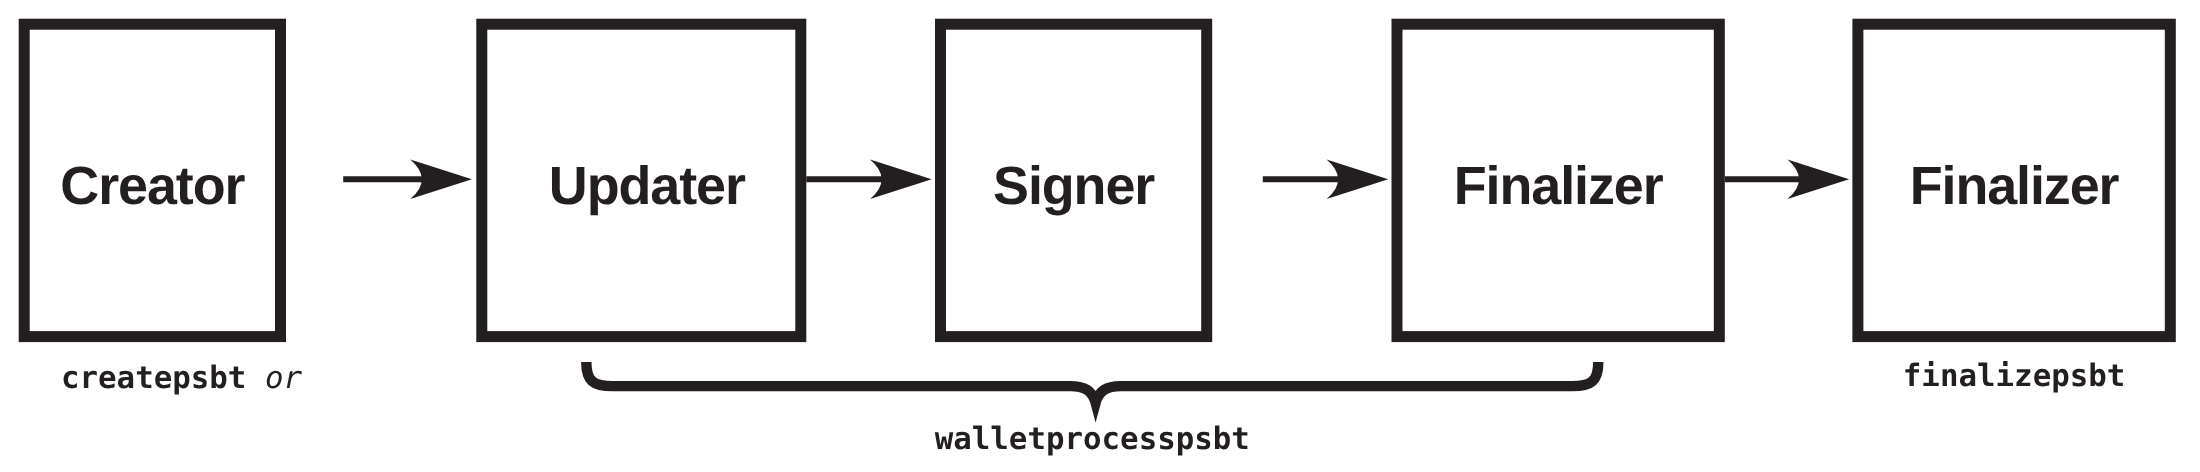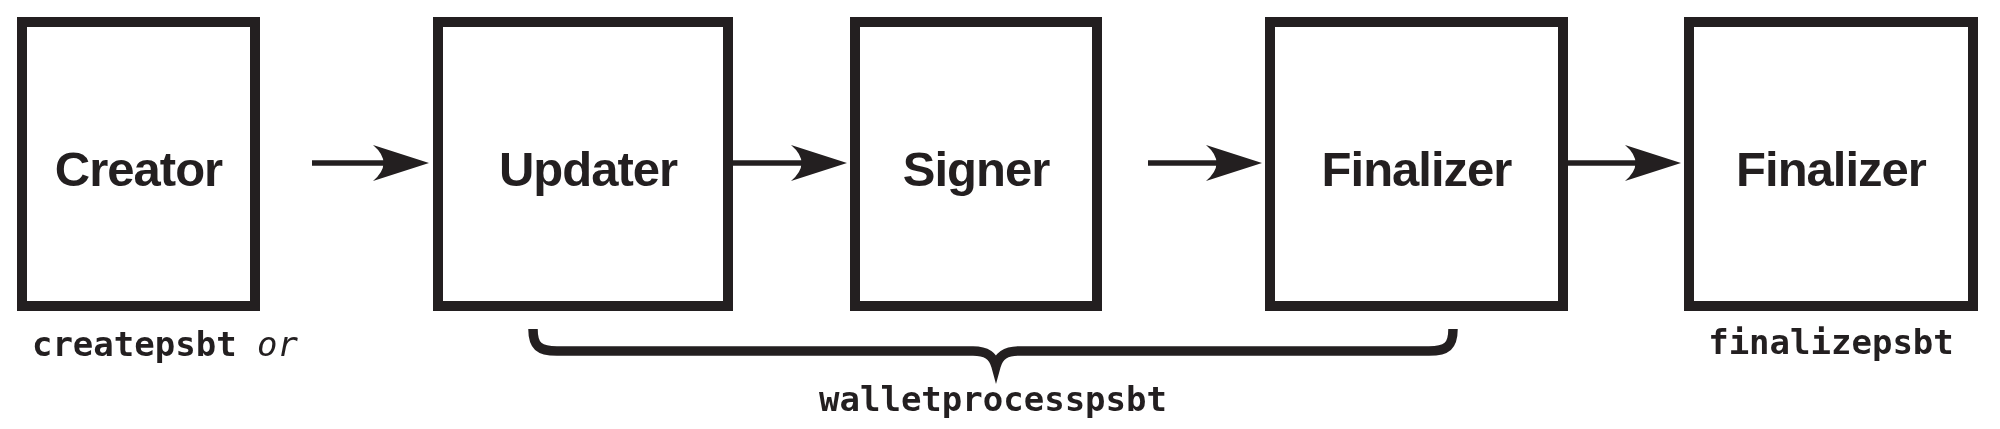--- a/index.html
+++ b/index.html
@@ -37,21 +37,21 @@
     left: 0; top: 0;
     width: 2000px; height: 429px;
     pointer-events: none;
   }
   .connectors .stroke { stroke: var(--ink); fill: none; }
   .connectors .fill   { fill: var(--ink); stroke: none; }
   .rpc {
     position: absolute;
     font-family: "DejaVu Sans Mono", "Liberation Mono", monospace;
     font-weight: bold;
-    font-size: 34px;
+    font-size: 28px;
     line-height: 46px;
     color: var(--ink);
     text-align: center;
     white-space: nowrap;
   }
   .rpc .conj {
     font-weight: normal;
     font-style: italic;
   }
   #rpc-creator   { left: 10px;   width: 310px; top: 321px; }

